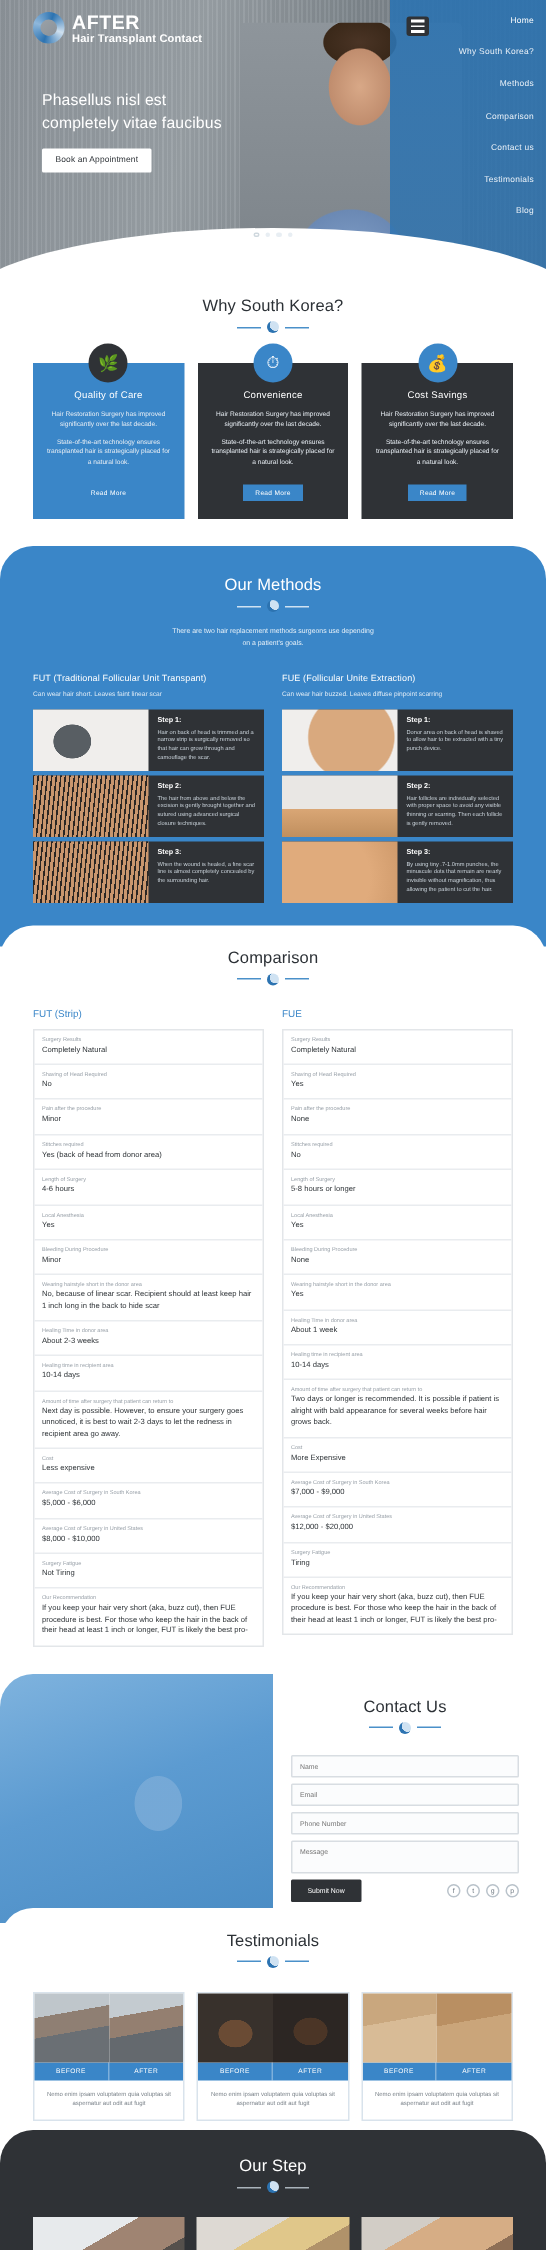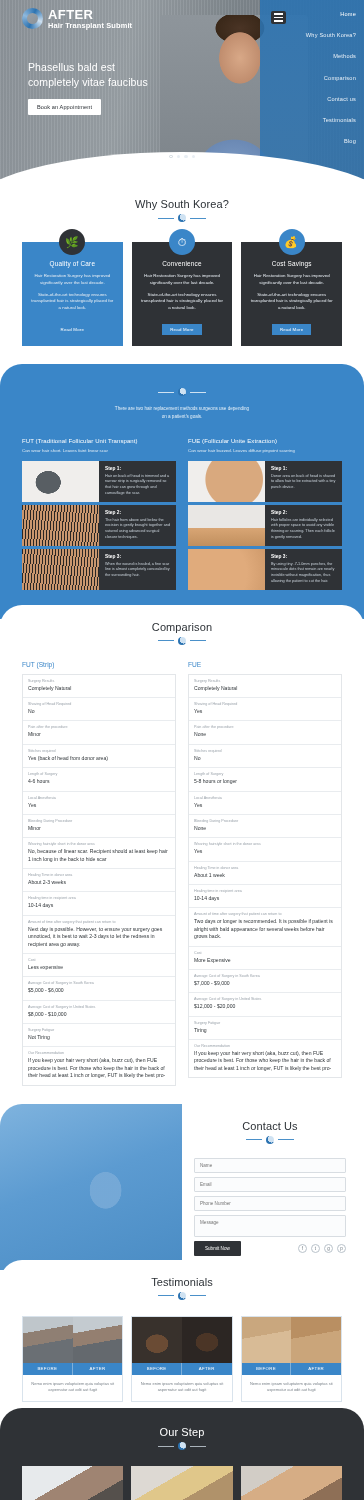--- a/index.html
+++ b/index.html
@@ -231,21 +231,21 @@
 
   <header class="hero">
     <div class="hero-texture"></div>
     <div class="hero-photo"></div>
     <div class="hero-overlay-right"></div>
 
     <div class="logo">
       <div class="logo-mark"></div>
       <div class="logo-txt">
         <span class="logo-title">AFTER</span>
-        <span class="logo-sub">Hair Transplant Submit</span>
+        <span class="logo-sub">Hair Transplant Contact</span>
       </div>
     </div>
 
     <div class="burger">
       <i></i>
         <i></i>
         <i></i>
     </div>
 
     <nav class="nav">
@@ -253,21 +253,21 @@
       <a href="#">Why South Korea?</a>
       <a href="#">Methods</a>
       <a href="#">Comparison</a>
       <a href="#">Contact us</a>
       <a href="#">Testimonials</a>
       <a href="#">Blog</a>
     </nav>
 
     <div class="hero-copy">
       <h1>
-        <span>Phasellus bald est</span><br>
+        <span>Phasellus nisl est</span><br>
         <span>completely vitae faucibus</span>
       </h1>
       <button class="btn-appt">Book an Appointment</button>
     </div>
 
     <div class="dots">
       <span class="off"></span>
       <span></span>
       <span></span>
       <span></span>
@@ -305,20 +305,21 @@
         <h3>Cost Savings</h3>
         <p>Hair Restoration Surgery has improved significantly over the last decade.</p>
         <p>State-of-the-art technology ensures transplanted hair is strategically placed for a natural look.</p>
         <span class="rm">Read More</span>
       </div>
     </div>
   </section>
 
   <section class="methods">
     <div class="sec-head">
+      <h2>Our Methods</h2>
       <div class="divider">
         <span class="ln"></span>
         <span class="moon"></span>
         <span class="ln"></span>
       </div>
     </div>
     <div class="methods-sub">
       <span>There are two hair replacement methods surgeons use depending</span><br>
       <span>on a patient's goals.</span>
     </div>

